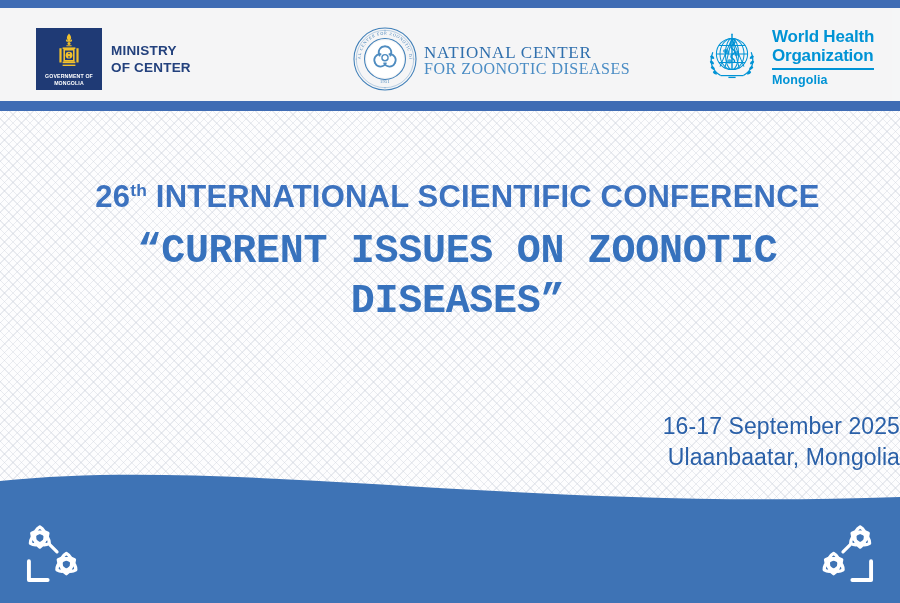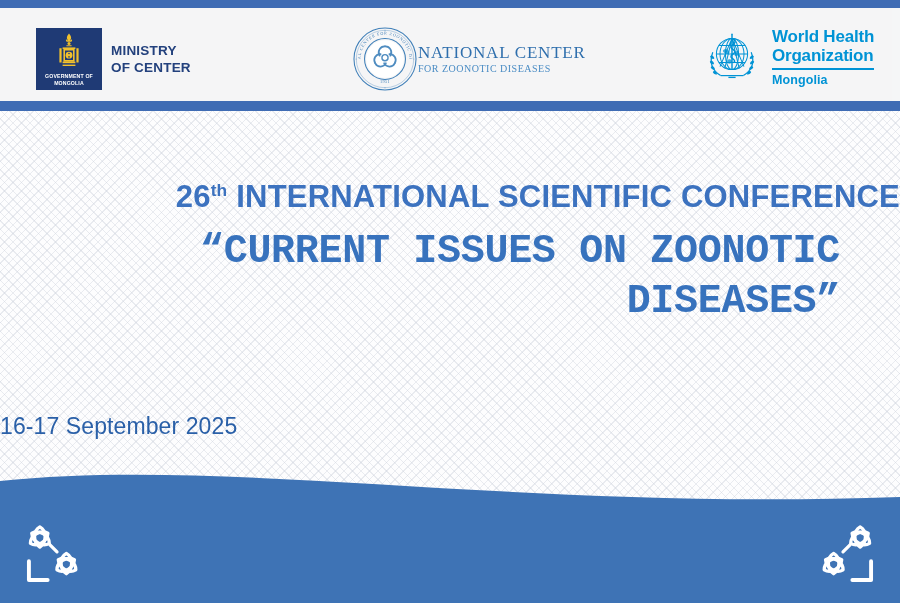--- a/index.html
+++ b/index.html
@@ -70,33 +70,33 @@
     font-size:13.5px;
     font-weight:bold;
     line-height:17px;
     letter-spacing:0.2px;
     white-space:nowrap;
   }
 
   
   .logo-nczd { left:352px; top:18px; }
   .nczd-seal { width:66px; height:66px; flex:0 0 auto; }
-  .nczd-text { }
+  .nczd-text { margin-left:6px; }
   .nczd-line1 {
     color:#2f6fad;
     font-family:"Liberation Serif", serif;
     font-size:17px;
     letter-spacing:0.8px;
     line-height:19px;
     white-space:nowrap;
   }
   .nczd-line2 {
     color:#4a8cc4;
     font-family:"Liberation Serif", serif;
-    font-size:10px;
+    font-size:16px;
     letter-spacing:0.5px;
     line-height:13px;
     white-space:nowrap;
   }
 
   
   .logo-who { left:702px; top:19px; }
   .who-emblem { width:60px; height:60px; flex:0 0 auto; }
   .who-text { margin-left:10px; }
   .who-name {
@@ -129,21 +129,21 @@
     position:absolute; inset:0;
     background-color:#fdfdfe;
     background-image:
       repeating-linear-gradient(45deg,  rgba(205,210,220,0.42) 0 1px, rgba(0,0,0,0) 1px 6px),
       repeating-linear-gradient(-45deg, rgba(205,210,220,0.42) 0 1px, rgba(0,0,0,0) 1px 6px);
   }
 
   .title-block {
     position:absolute; left:0; top:60px;
     width:900px;
-    text-align:right;
+    text-align:center;
     padding-left:15px;
   }
   .title-line1 {
     color:#3c72bf;
     font-size:31px;
     font-weight:bold;
     letter-spacing:0.2px;
     line-height:38px;
     white-space:nowrap;
   }
@@ -155,21 +155,21 @@
     line-height:50px;
     letter-spacing:-0.3px;
     margin-top:11px;
     padding:0 60px;
     font-family:Liberation Mono, monospace;
   }
 
   .meta-block {
     position:absolute; left:0; top:300px;
     width:900px;
-    text-align:left;
+    text-align:right;
   }
   .meta-line {
     color:#2a60a8;
     font-size:23px;
     line-height:31px;
     letter-spacing:0.1px;
   }
 
   
   .waves {
@@ -320,20 +320,21 @@
   <div class="body-area">
     <div class="texture"></div>
 
     <div class="title-block">
       <div class="title-line1"><span>26</span><sup>th</sup><span> INTERNATIONAL SCIENTIFIC CONFERENCE</span></div>
       <div class="title-main">“CURRENT ISSUES ON ZOONOTIC DISEASES”</div>
     </div>
 
     <div class="meta-block">
       <div class="meta-line">16-17 September 2025</div>
+      <div class="meta-line">Ulaanbaatar, Mongolia</div>
     </div>
   </div>
 
   <svg class="waves" viewBox="0 0 900 140" preserveAspectRatio="none">
     <path d="M0,28 C210,-2 470,40 900,60 L900,140 L0,140 Z" fill="#dfe0dc"></path>
     <path d="M0,18 C230,-6 520,48 900,34 L900,140 L0,140 Z" fill="#3e73b5"></path>
   </svg>
 
   <svg class="ornament ornament-left" viewBox="0 0 100 92">
     <g fill="none" stroke="#ffffff" stroke-width="4.2" stroke-linecap="round" stroke-linejoin="round">

